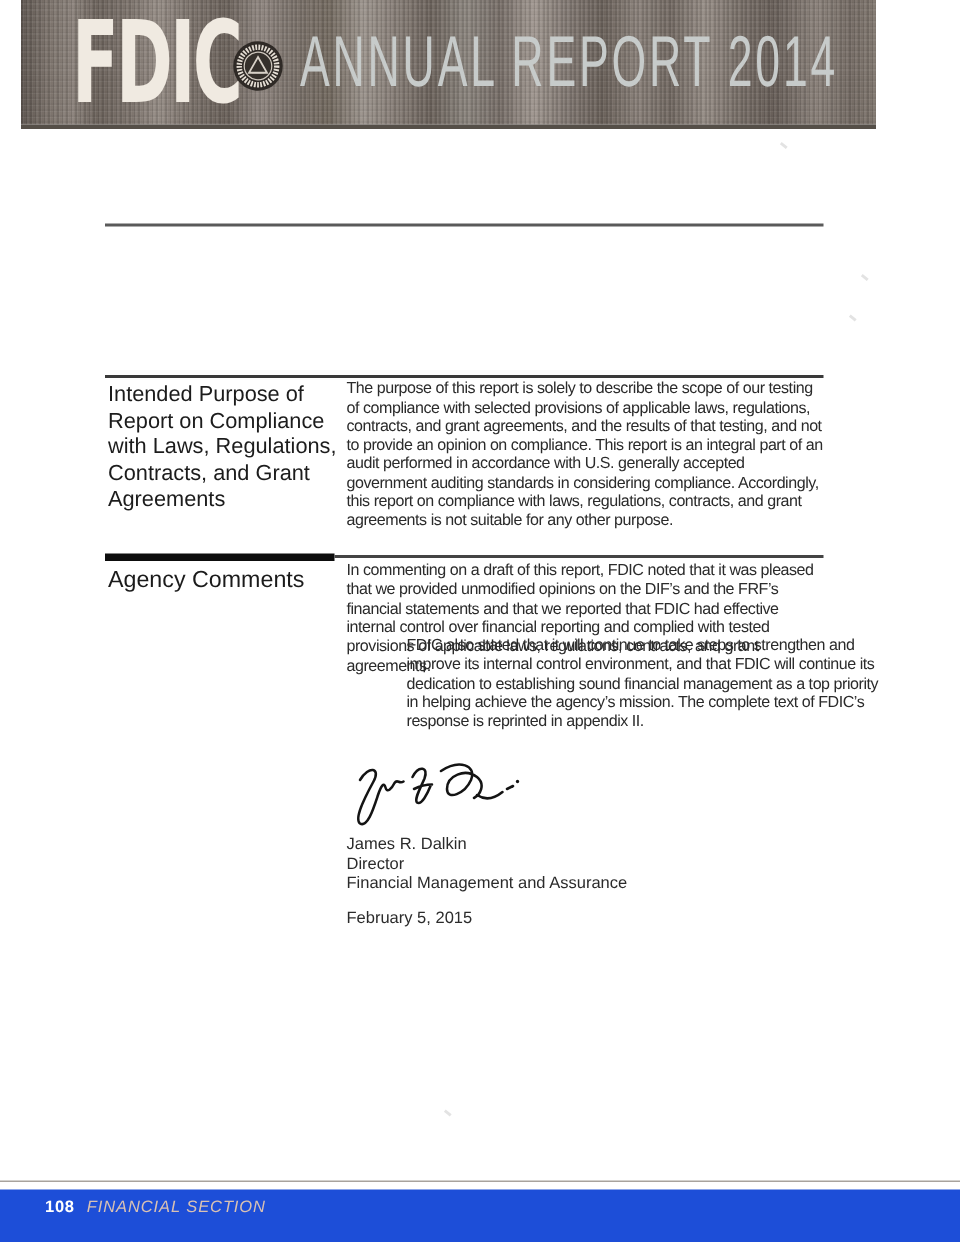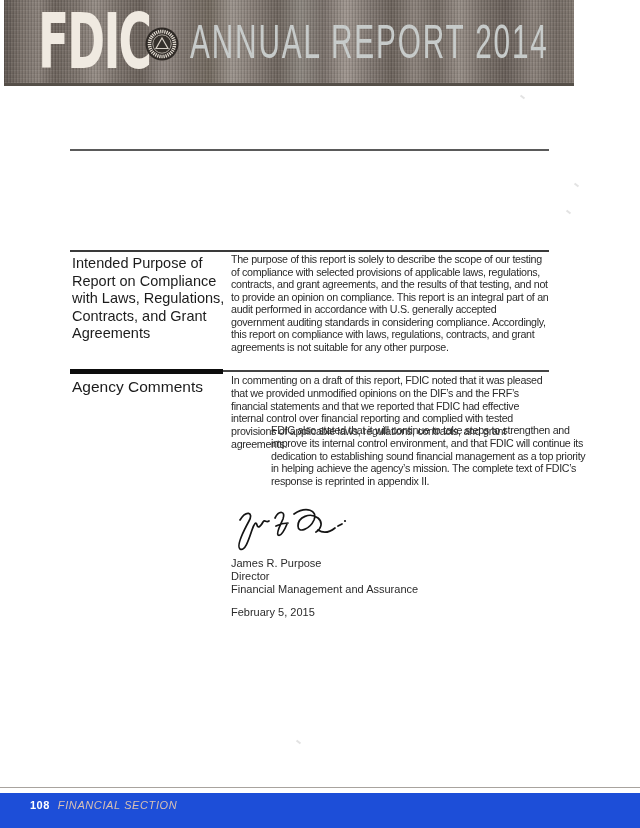--- a/index.html
+++ b/index.html
@@ -5,21 +5,21 @@
   html,body { margin:0; padding:0; background:#e9e9e9; }
   .page {
     position:relative; width:640px; height:828px; margin:0 auto;
     background:#ffffff; overflow:hidden;
     font-family:"Liberation Sans", sans-serif;
     color:#2e2e2e;
   }
 
   
   .banner {
-    position:absolute; left:4px; top:0; width:570px; height:83px;
+    position:absolute; left:14px; top:0; width:570px; height:83px;
     background:
       repeating-linear-gradient(90deg, rgba(0,0,0,0.10) 0 1px, rgba(255,255,255,0.05) 1px 2px, rgba(0,0,0,0) 2px 3px),
       repeating-linear-gradient(0deg, rgba(255,255,255,0.05) 0 1px, rgba(0,0,0,0.04) 1px 2px, rgba(0,0,0,0) 2px 4px),
       linear-gradient(90deg,
         #5f5751 0%, #7a716a 3%, #8a817a 6%, #6d645d 9%, #7e756e 13%,
         #958c85 16%, #7b726b 20%, #6b625b 24%, #8f8680 28%, #7d746d 32%,
         #72695f 36%, #9b938c 40%, #857c75 44%, #6e655e 48%, #8d8780 52%,
         #79706a 56%, #9f968f 60%, #827973 64%, #6c635c 68%, #8b827b 72%,
         #746b64 76%, #968d86 80%, #7a716a 84%, #685f59 88%, #8a817a 93%,
         #756c65 97%, #80776f 100%);
@@ -159,21 +159,21 @@
       <g fill="none" stroke="#141414" stroke-width="1.7" stroke-linecap="round">
         <path d="M12 14 C18 4 26 6 21 15 C15 26 8 40 12 43 C17 46 21 33 24 24 C26 18 28 15 29 19 C30 23 33 20 35 16 C37 13 38 17 41 15"></path>
         <path d="M47 12 C51 4 58 5 55 13 C52 20 48 27 50 29 C53 31 57 23 59 18 M48 20 C52 18 56 17 60 17"></path>
         <path d="M66 8 C78 0 90 4 86 14 C82 23 70 28 70 20 C70 11 82 6 90 12 C96 17 92 24 88 26"></path>
         <path d="M90 24 C96 28 102 26 107 22"></path>
         <path d="M110 20 l4 -2"></path>
       </g>
       <circle cx="117" cy="15" r="1.1" fill="#141414"></circle>
     </svg>
   </div>
-  <div class="sig-name">James R. Purpose</div>
+  <div class="sig-name">James R. Dalkin</div>
   <div class="sig-title">Director</div>
   <div class="sig-org">Financial Management and Assurance</div>
   <div class="sig-date">February 5, 2015</div>
 
   <div class="speck s1"></div>
   <div class="speck s2"></div>
   <div class="speck s3"></div>
   <div class="speck s4"></div>
 
   <div class="footer-divider"></div>

